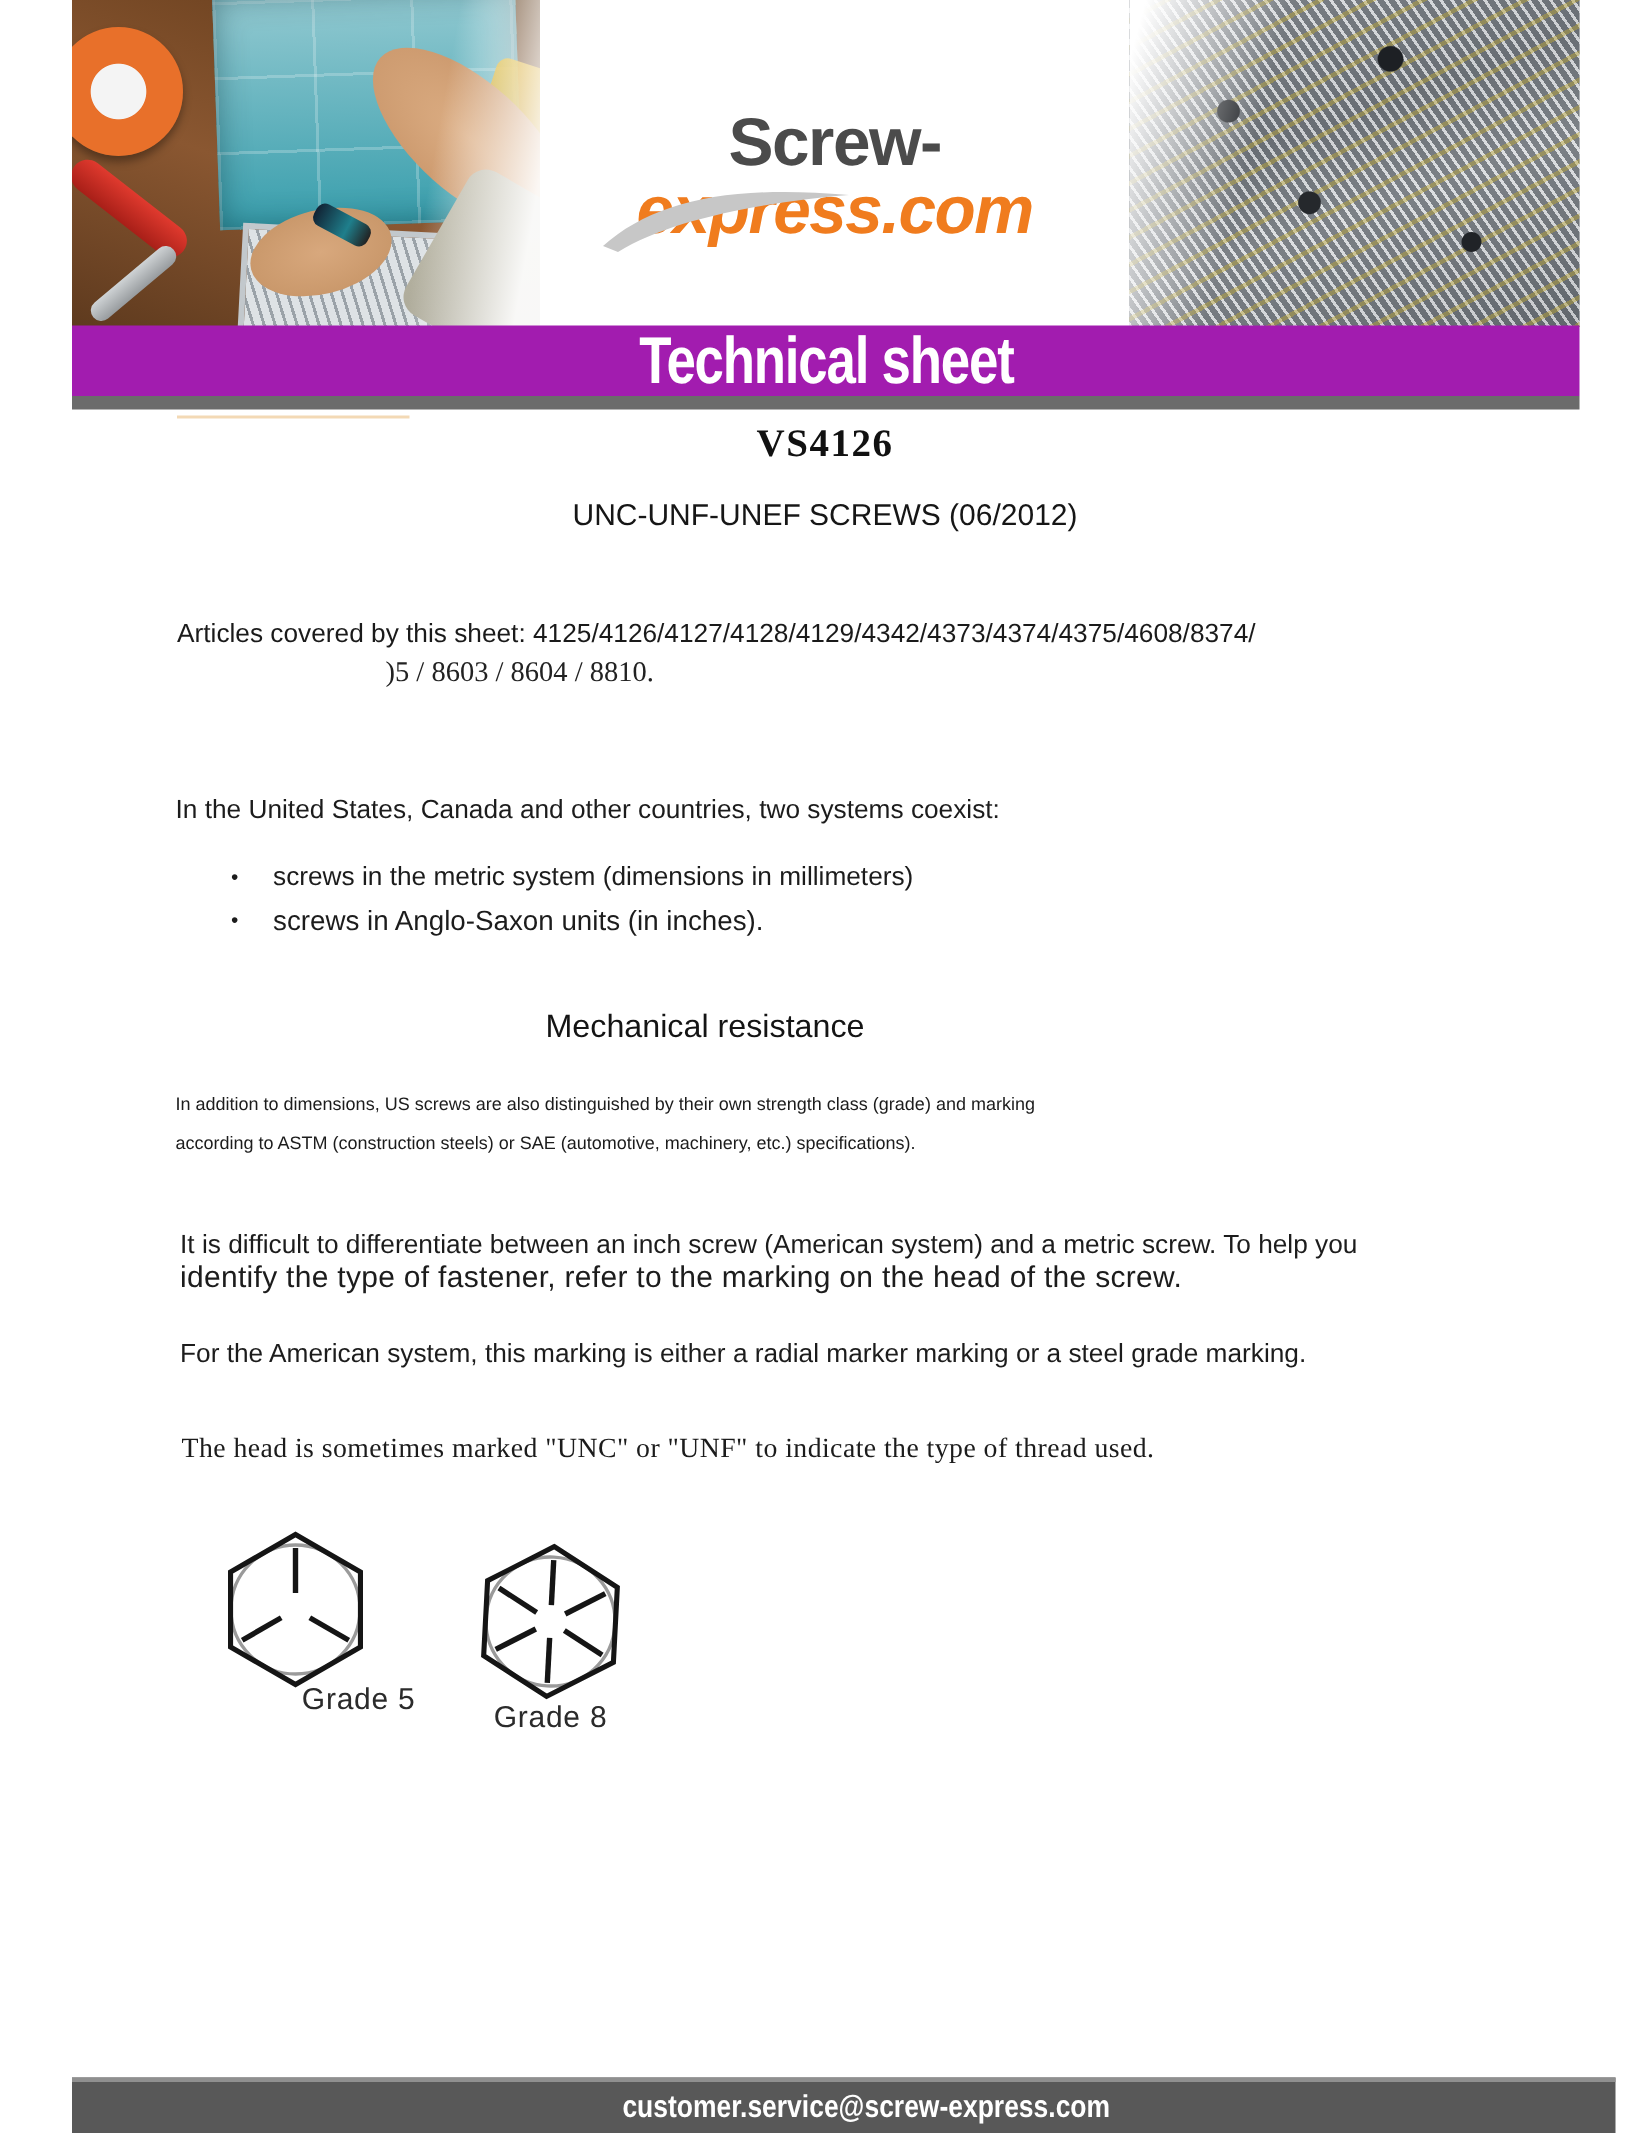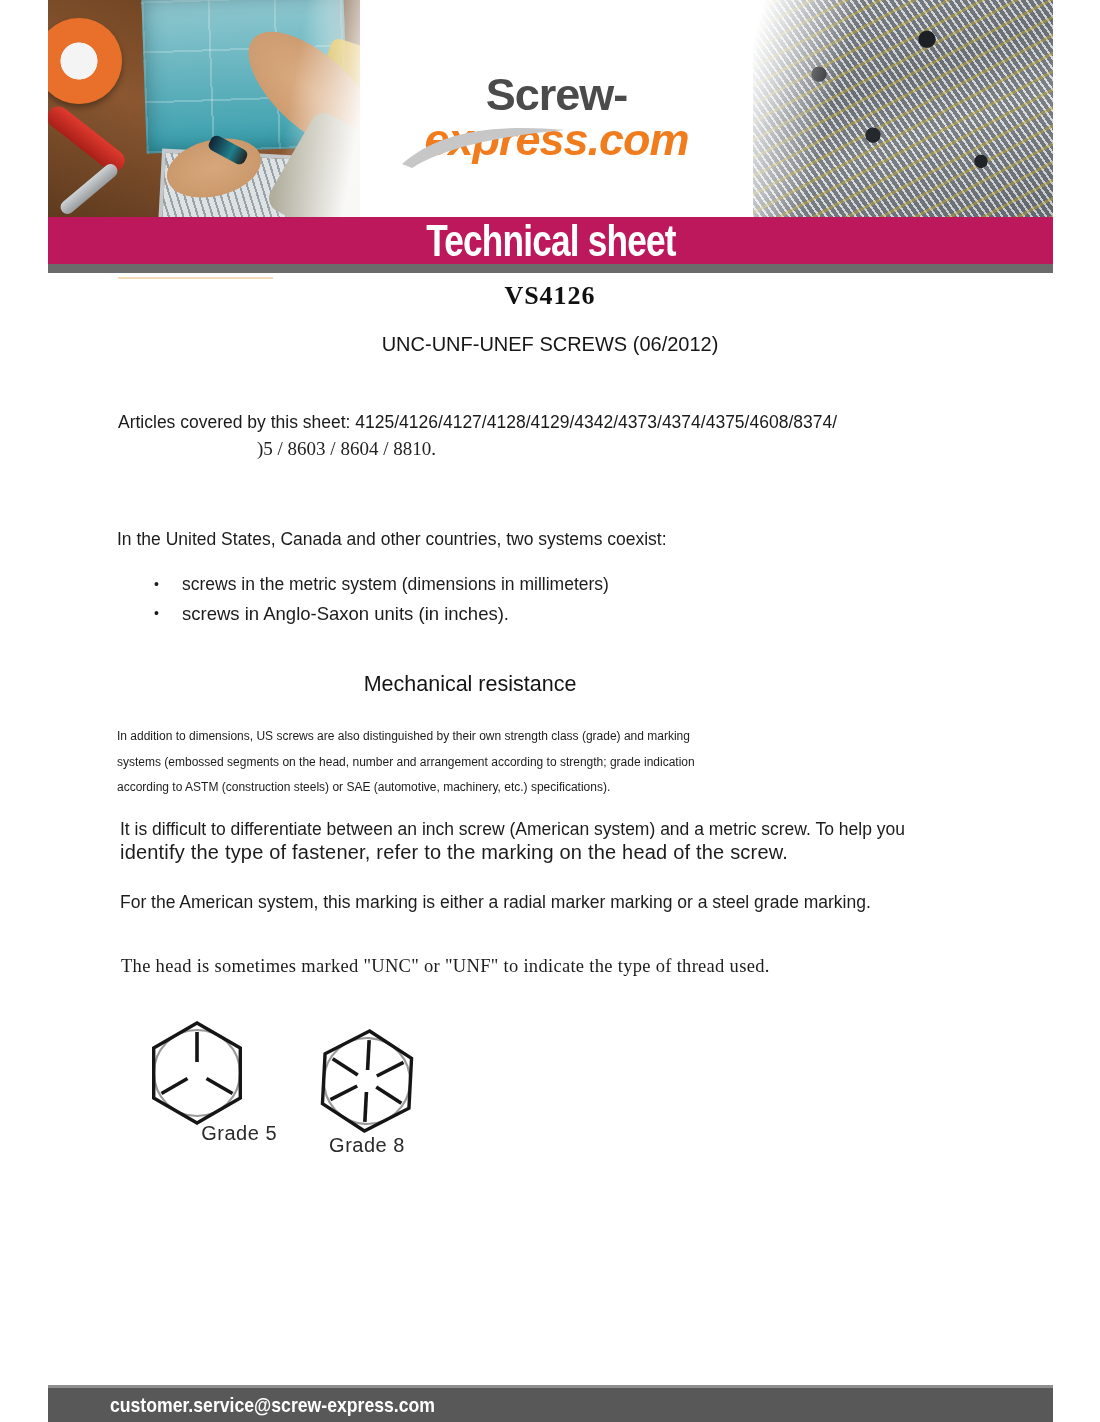--- a/index.html
+++ b/index.html
@@ -53,21 +53,21 @@
       linear-gradient(160deg,#b9bec4,#8e949b 40%,#b5bac0 60%,#7d838a);}
 
   
   .logo-block{left:360px;top:0;width:393px;height:218px;background:#fff;text-align:center;}
   .logo-text{margin-top:72px;font-size:45px;font-weight:bold;letter-spacing:-1px;line-height:1;}
   .logo-gray{color:#4b4b4b;}
   .logo-orange{color:#f07c1e;font-style:italic;}
   .swoosh{position:absolute;left:34px;top:118px;}
 
   
-  .banner{left:48px;top:217px;width:1005px;height:47px;background:#be185d;
+  .banner{left:48px;top:217px;width:1005px;height:47px;background:#a21caf;
     display:flex;align-items:center;justify-content:center;}
   .banner span{color:#fff;font-weight:bold;font-size:44px;letter-spacing:-1px;
     transform:scaleX(.8);white-space:nowrap;}
   .strip{left:48px;top:264px;width:1005px;height:9px;background:#6b6b6b;}
   .accent-line{left:118px;top:277px;width:155px;height:2px;background:#f3d9b5;}
 
   
   .doc-code{left:0;top:281px;width:1100px;text-align:center;
     font-family:"Liberation Serif",serif;font-weight:bold;font-size:26px;letter-spacing:1px;color:#111;}
   .doc-title{left:0;top:333px;width:1100px;text-align:center;font-size:20px;font-weight:500;color:#161616;}
@@ -89,21 +89,21 @@
   .hex-fig{width:110px;height:110px;}
   .g5{left:142px;top:1018px;}
   .g8{left:312px;top:1026px;transform:rotate(3deg);}
   .grade-label{width:160px;text-align:center;font-size:20px;color:#2b2b2b;letter-spacing:.5px;}
   .gl5{left:117px;top:1122px;text-align:right;}
   .gl8{left:287px;top:1134px;}
 
   
   .footer{left:48px;top:1385px;width:1005px;height:34px;background:#585858;
     border-top:3px solid #8f8f8f;box-sizing:content-box;
-    display:flex;align-items:center;justify-content:flex-start;}
+    display:flex;align-items:center;justify-content:center;padding-left:24px;}
   .footer span{color:#fff;font-weight:bold;font-size:21px;margin-right:56px;
     transform:scaleX(.84);transform-origin:100% 50%;white-space:nowrap;}
 </style>
 </head>
 <body>
 
 <div class="page">
 
   <div class="abs photo-left">
     <div class="tealbox"></div>
@@ -145,21 +145,20 @@
 
   <ul class="abs bullets">
     <li>screws in the metric system (dimensions in millimeters)</li>
     <li>screws in Anglo-Saxon units (in inches).</li>
   </ul>
 
   <div class="abs section-heading">Mechanical resistance</div>
 
   <div class="abs para1">
     <div>In addition to dimensions, US screws are also distinguished by their own strength class (grade) and marking</div>
-    <div>systems (embossed segments on the head, number and arrangement according to strength; grade indication</div>
     <div>according to ASTM (construction steels) or SAE (automotive, machinery, etc.) specifications).</div>
   </div>
 
   <div class="abs para2-1">It is difficult to differentiate between an inch screw (American system) and a metric screw. To help you</div>
   <div class="abs para2-2">identify the type of fastener, refer to the marking on the head of the screw.</div>
 
   <div class="abs para3">For the American system, this marking is either a radial marker marking or a steel grade marking.</div>
   <div class="abs para4">The head is sometimes marked "UNC" or "UNF" to indicate the type of thread used.</div>
 
   <svg class="abs hex-fig g5" viewBox="0 0 110 110">

